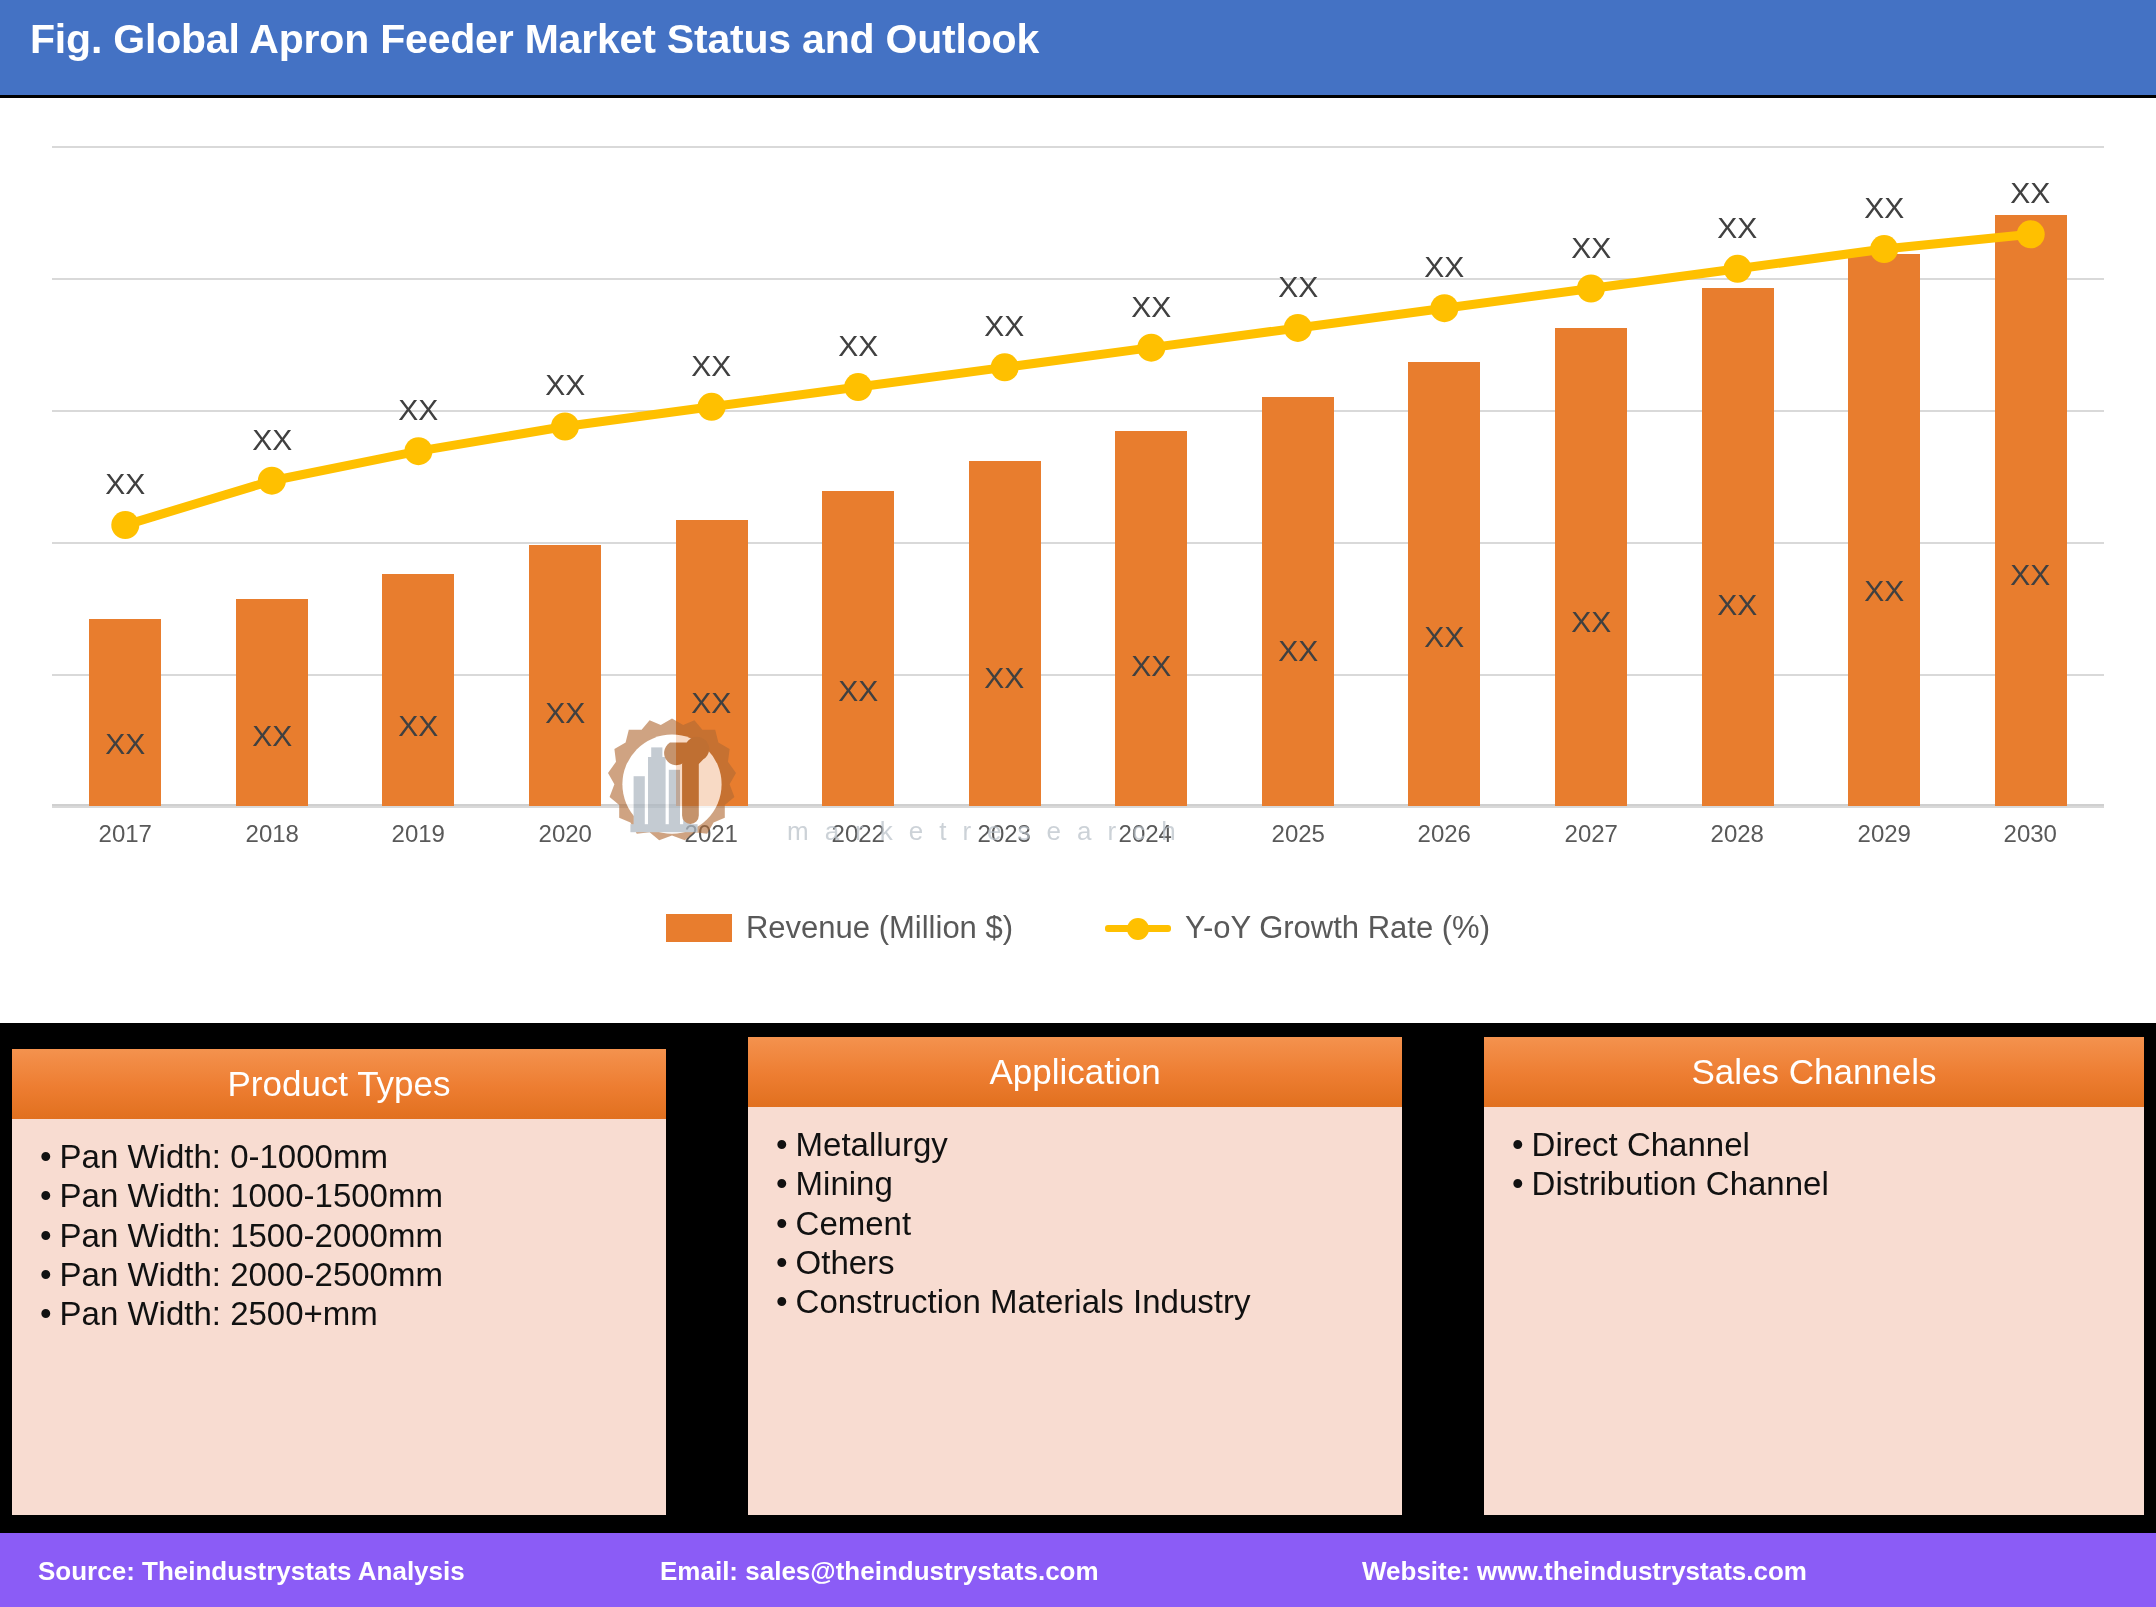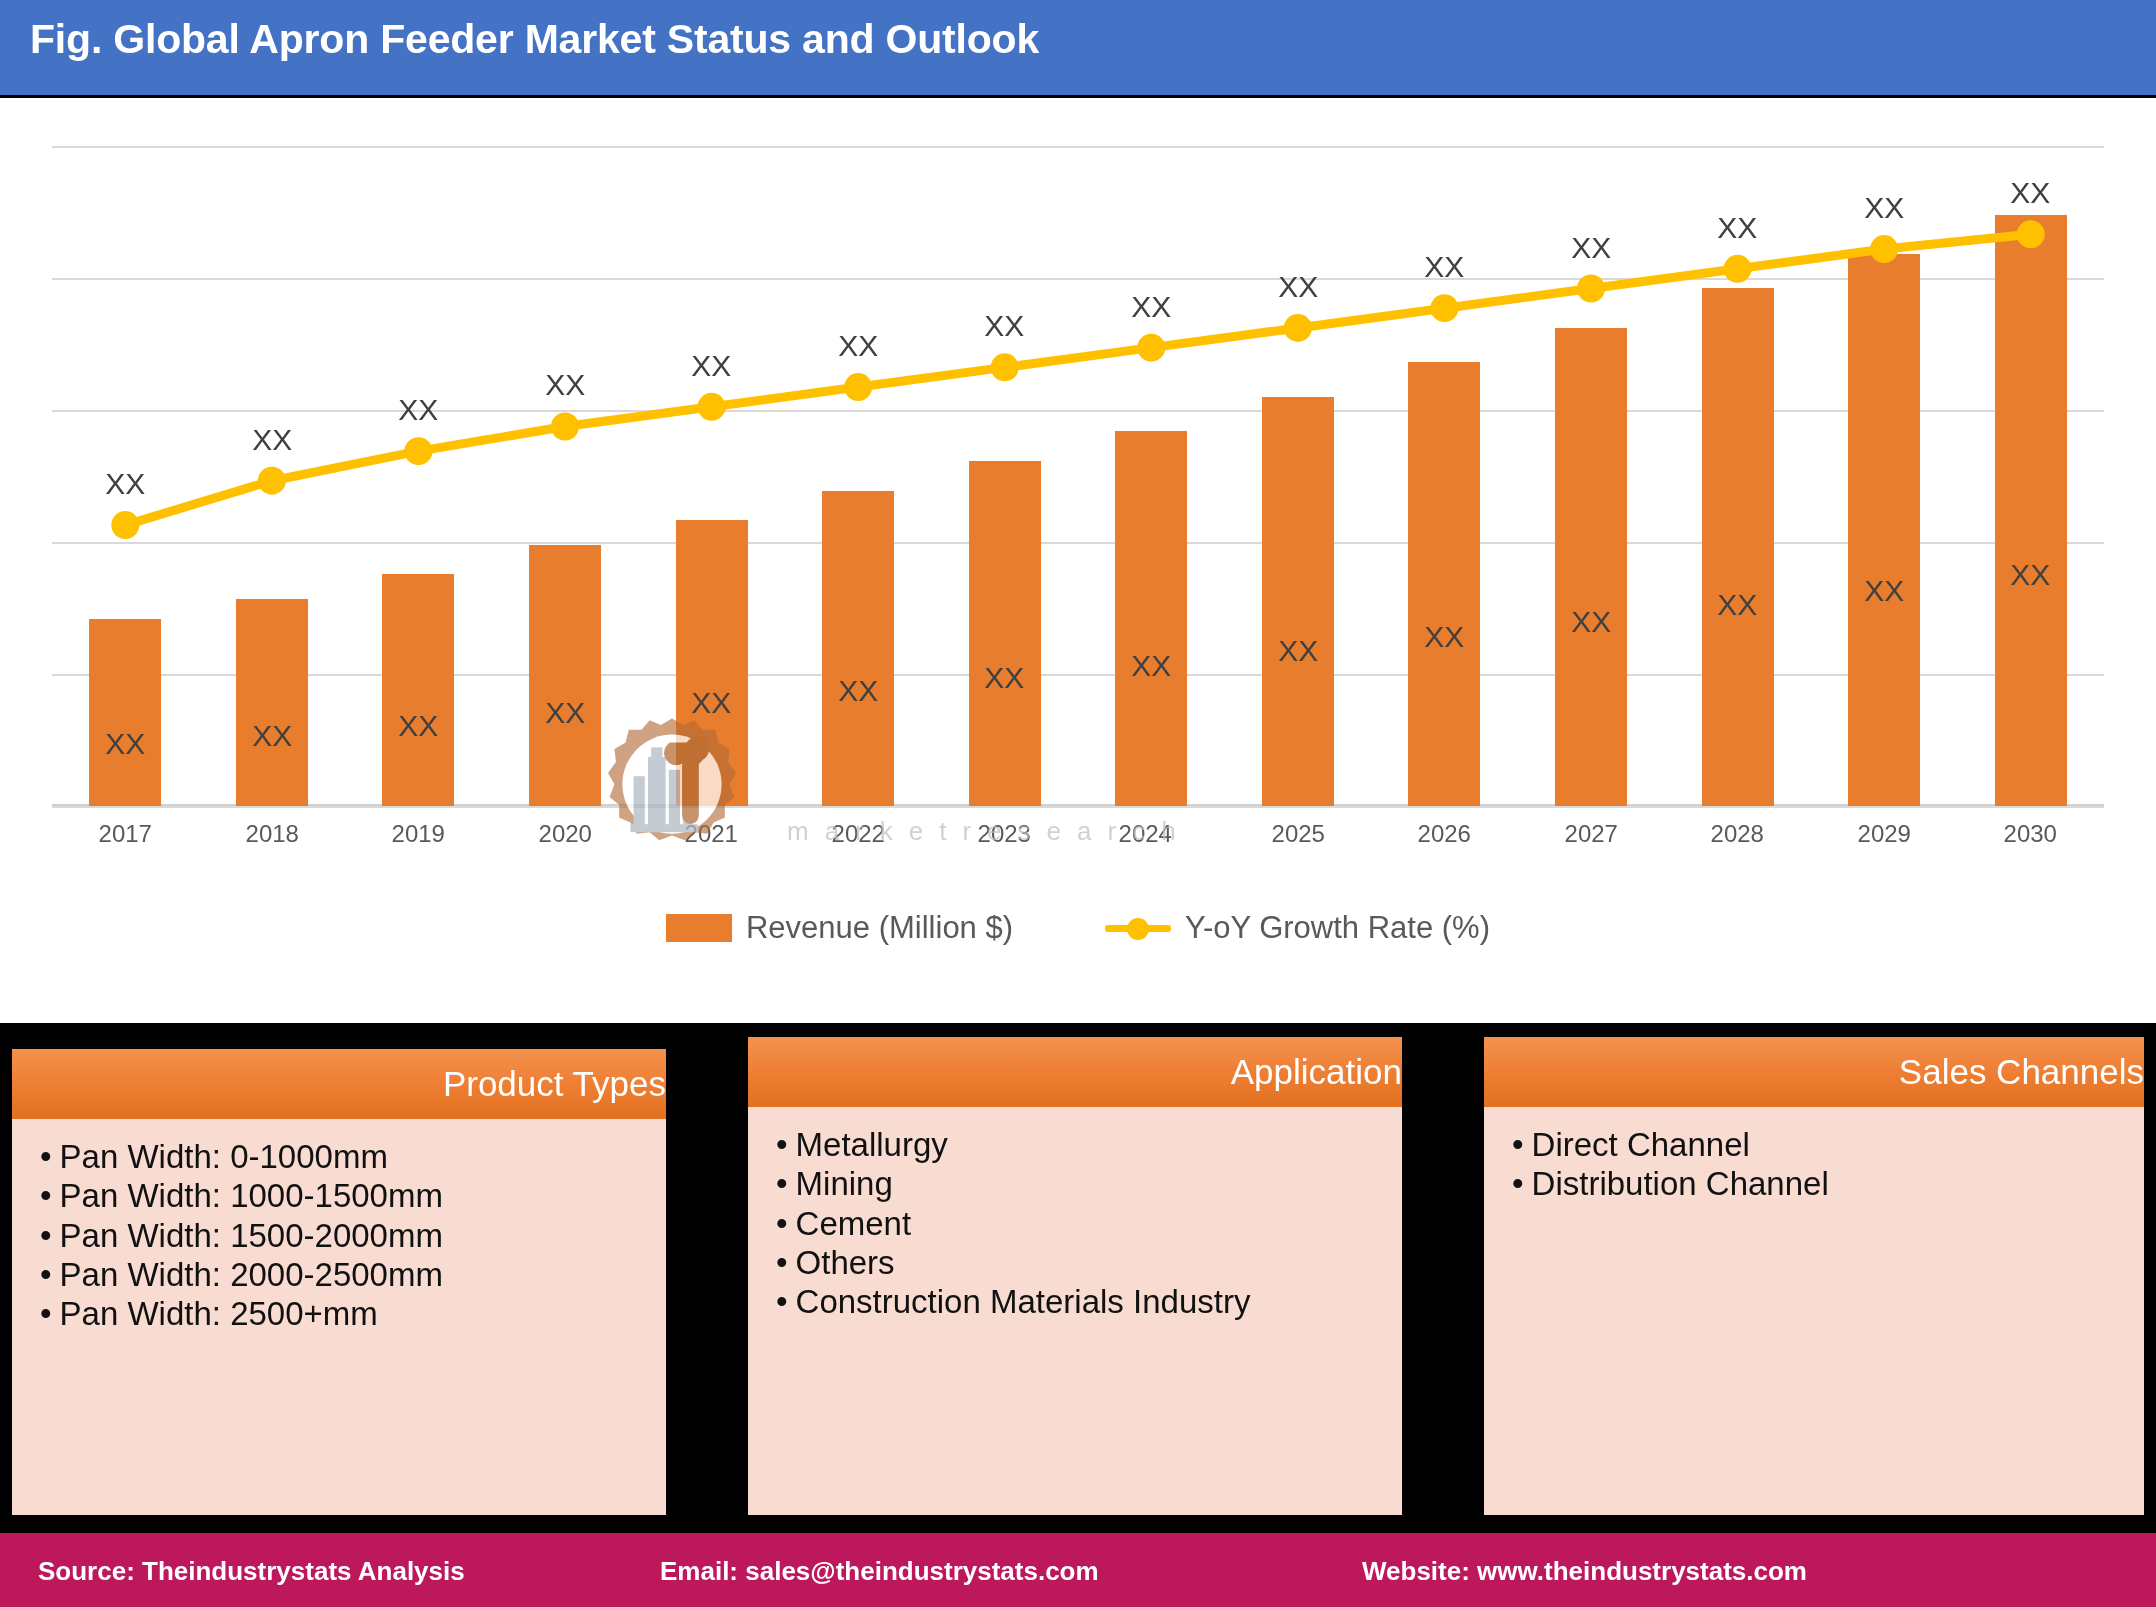--- a/index.html
+++ b/index.html
@@ -102,21 +102,21 @@
 
   
   #panels{
     position:absolute;left:0;top:1023px;width:2156px;height:507px;
     background:#000000;
   }
   .panel{position:absolute;top:14px;height:478px;}
   .panel-head{
     width:100%;height:70px;
     background:linear-gradient(180deg,#F4924E 0%, #ED7D31 55%, #E1701F 100%);
-    display:flex;align-items:center;justify-content:flex-end;
+    display:flex;align-items:center;justify-content:center;
     box-sizing:border-box;
   }
   .panel-head-text{
     font-size:35px;color:#ffffff;white-space:nowrap;
   }
   .panel-body{
     width:100%;height:408px;background:#F8DCD1;
     box-sizing:border-box;padding:18px 0 12px 22px;
   }
   .panel-li{
@@ -126,21 +126,21 @@
   .panel-li .bullet{margin-right:8px;}
 
   #panel-product{left:12px;width:654px;top:26px;}
   #panel-product .panel-body{height:396px;}
   #panel-application{left:748px;width:654px;}
   #panel-sales{left:1484px;width:660px;}
 
   
   #footer-bar{
     position:absolute;left:0;top:1530px;width:2156px;height:77px;
-    background:#be185d;
+    background:#8b5cf6;
     box-sizing:border-box;
     border-top:3px solid #000000;
   }
   .footer-text{
     position:absolute;top:23px;
     font-size:26px;font-weight:bold;color:#ffffff;white-space:nowrap;
   }
   #footer-source{left:38px;}
   #footer-email{left:660px;}
   #footer-website{left:1362px;}

